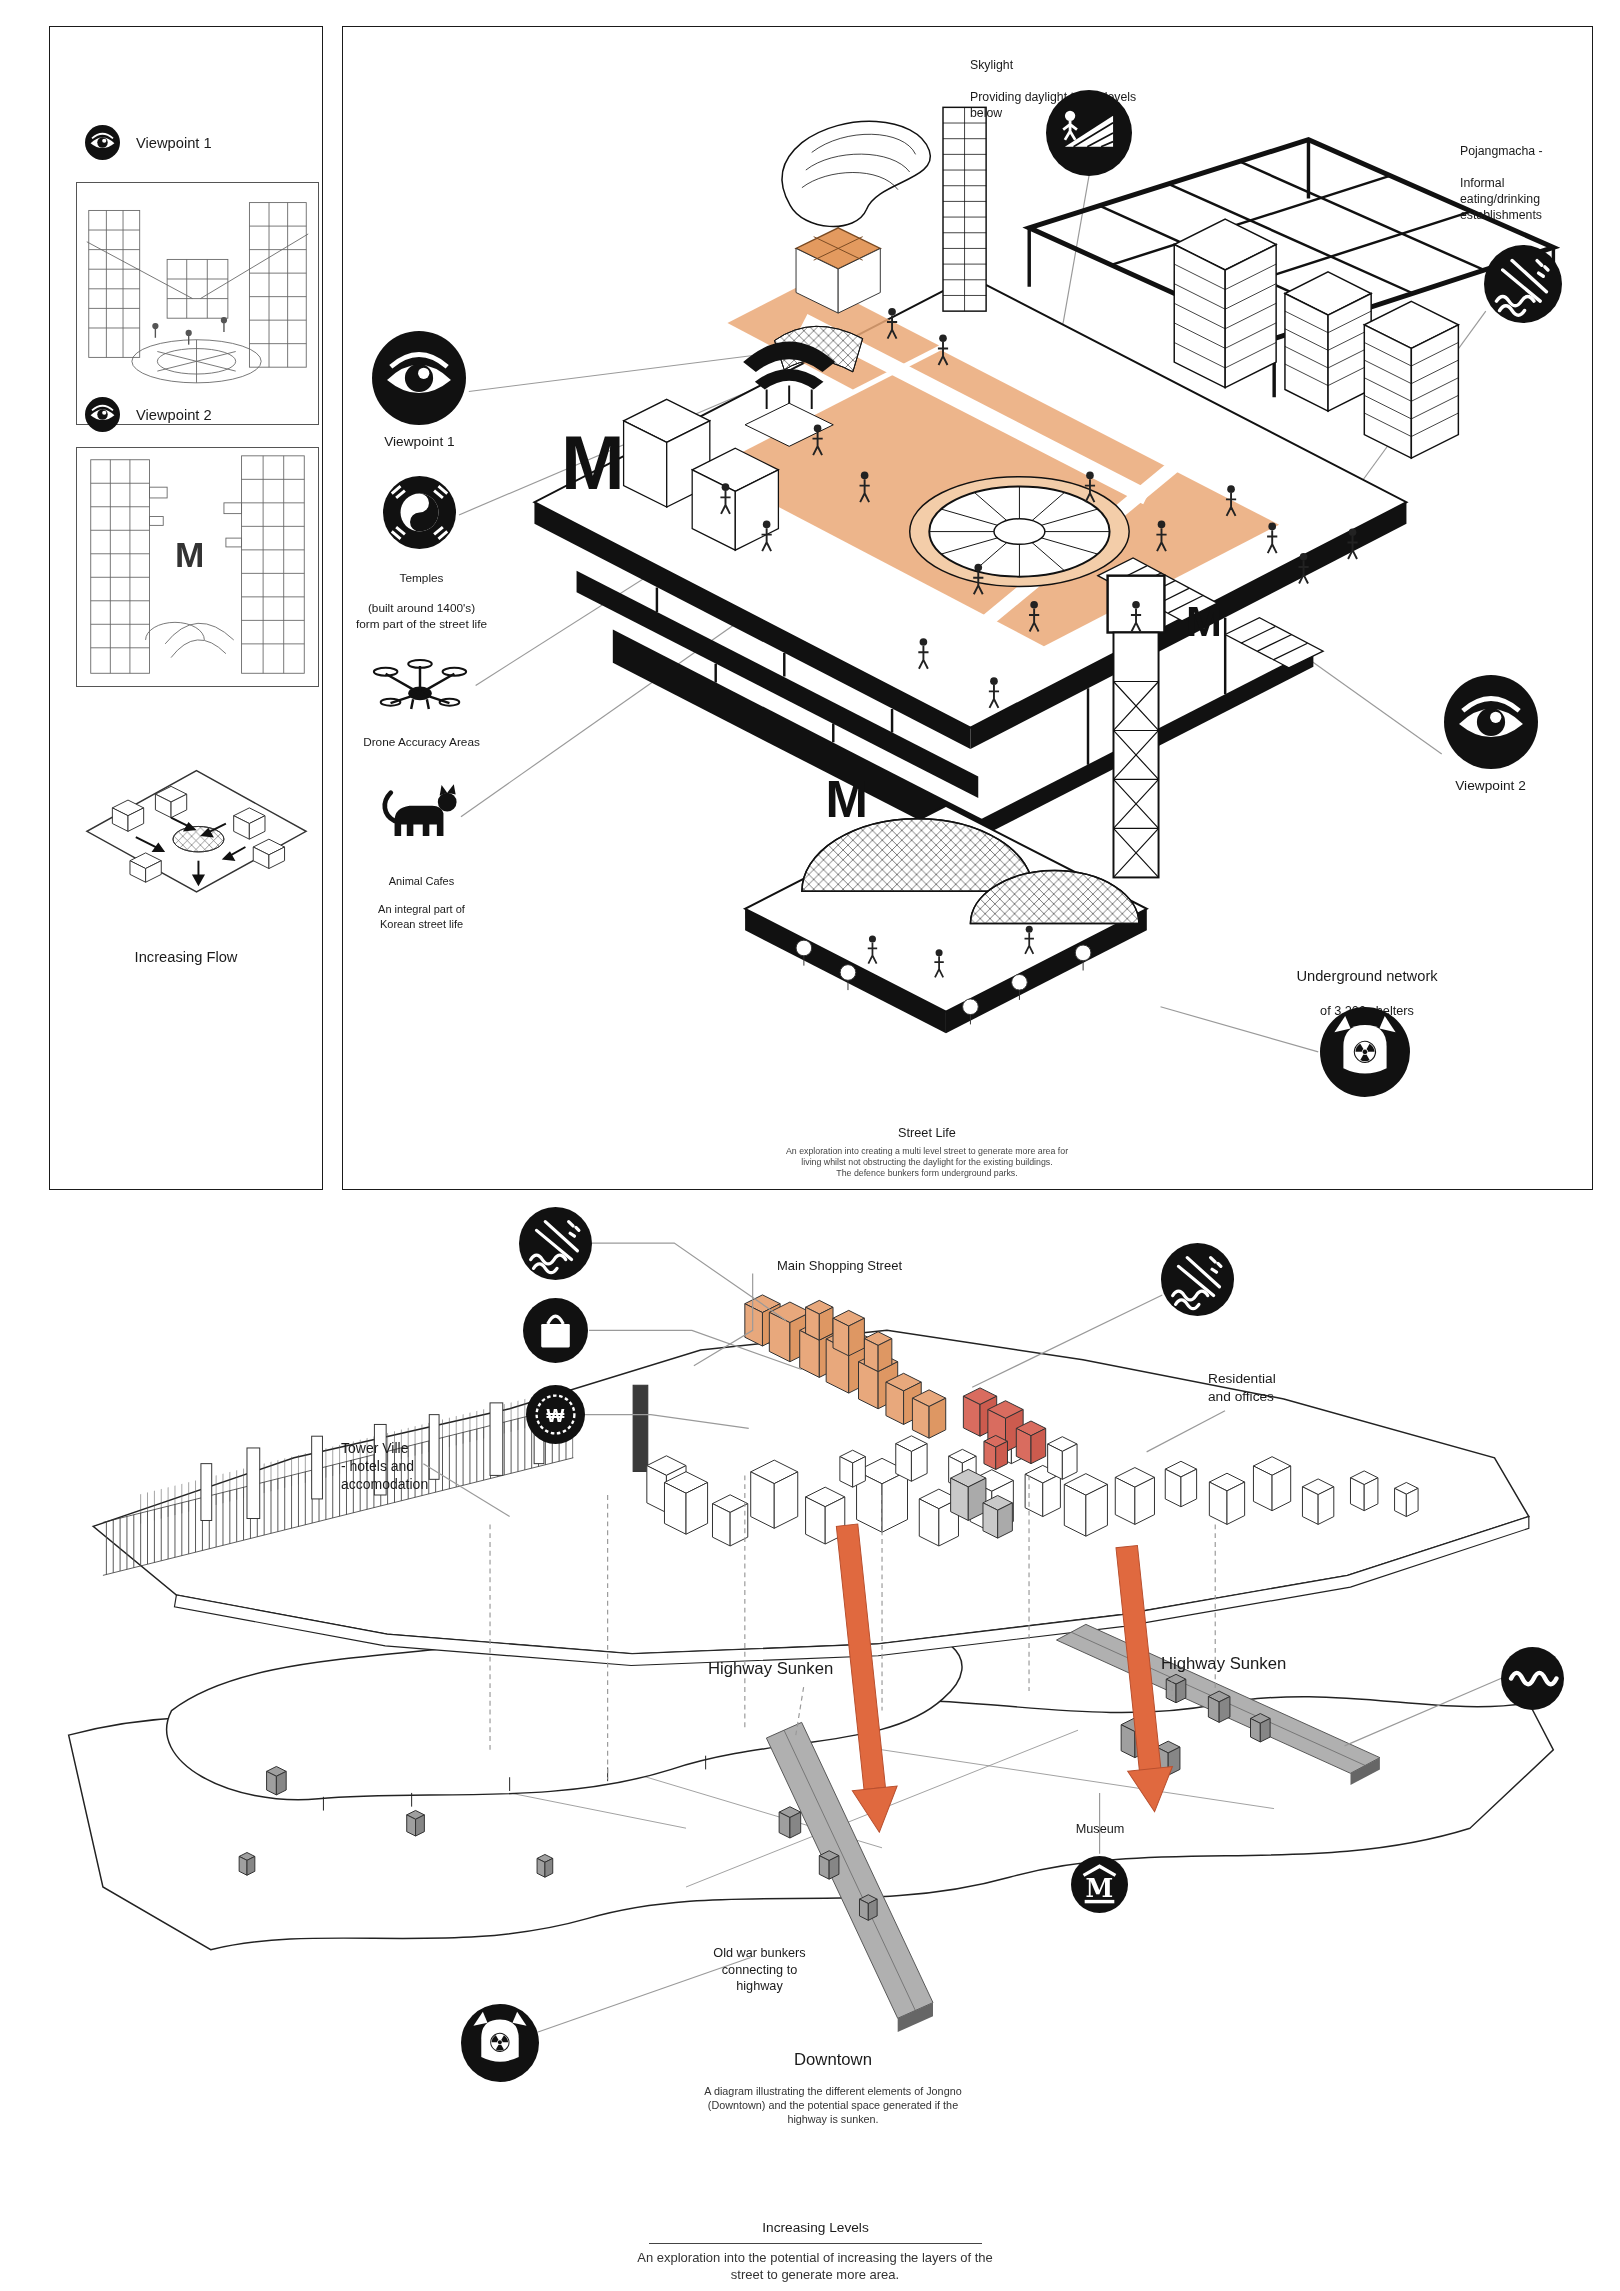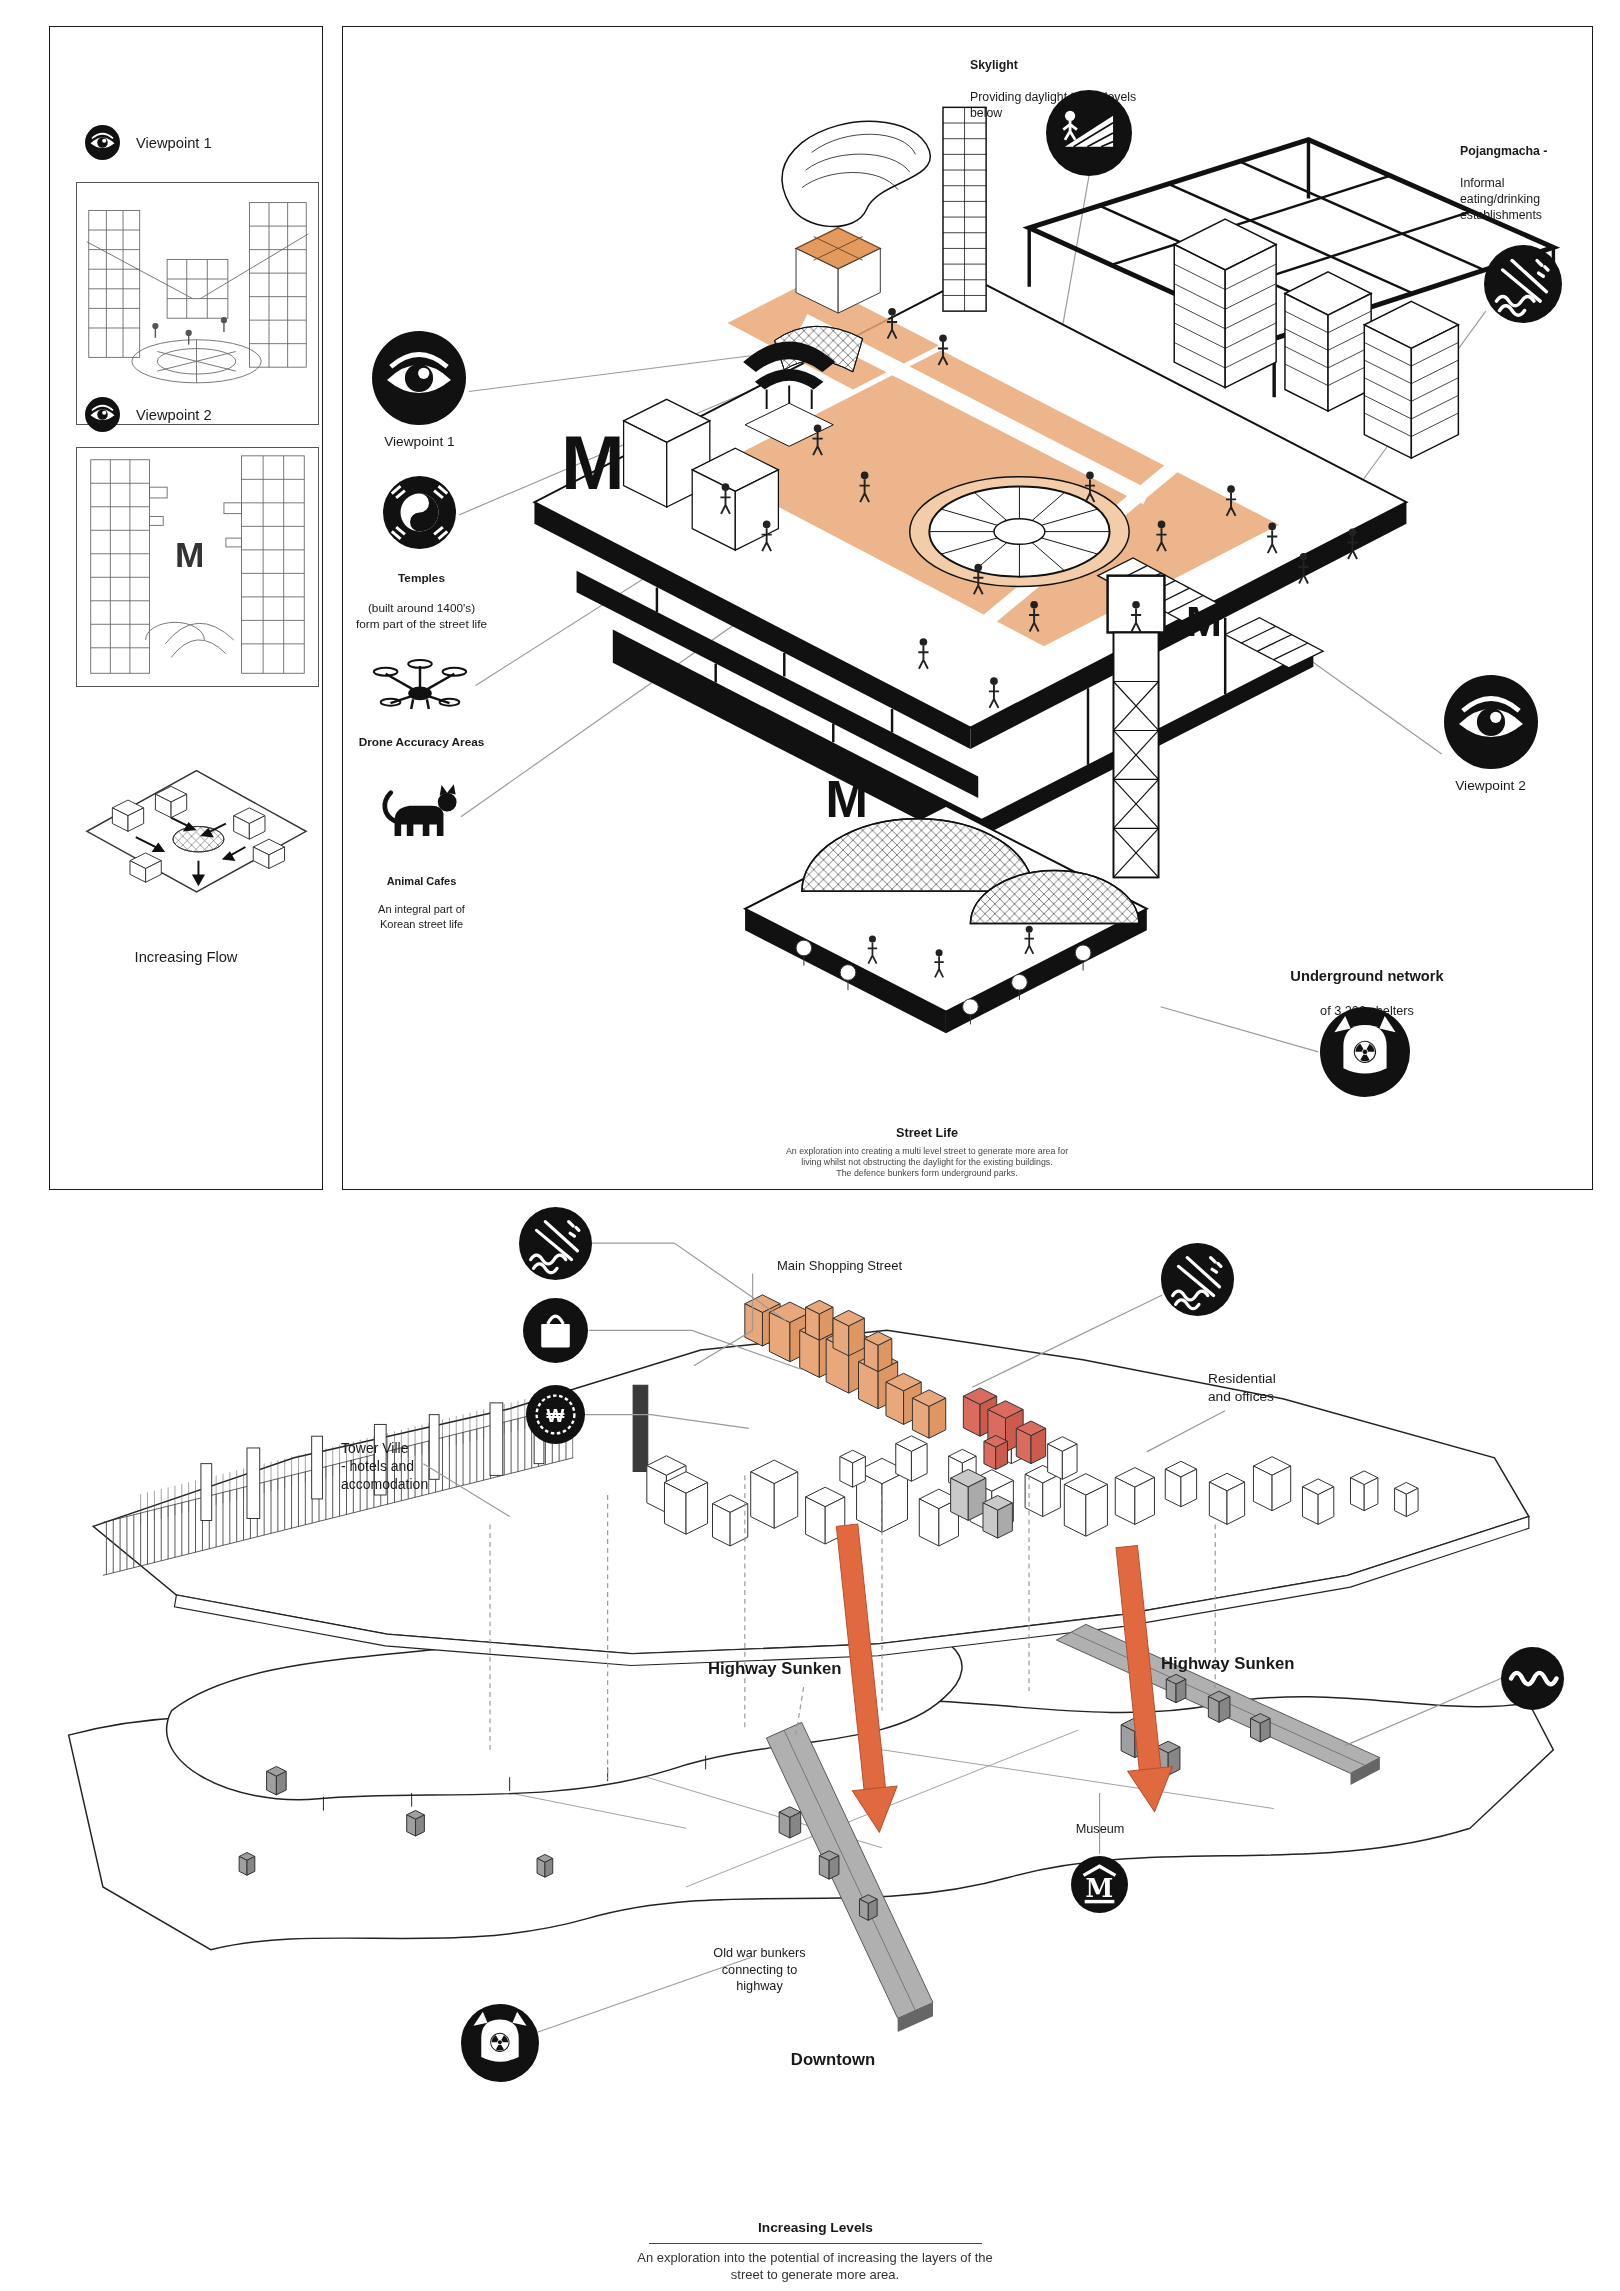--- a/index.html
+++ b/index.html
@@ -1,21 +1,21 @@
 <!DOCTYPE html>
 <html><head>
 <meta charset="utf-8">
 <style>
   html,body{margin:0;padding:0;background:#fff}
   .page{position:relative;width:1620px;height:2292px;background:#fff;
         font-family:"Liberation Sans",sans-serif;color:#1a1a1a;overflow:hidden}
   .abs{position:absolute}
   .panel{position:absolute;border:1.5px solid #1a1a1a;background:#fff}
   .lbl{position:absolute;white-space:pre-line;line-height:1.3;color:#1a1a1a;z-index:4}
-  .b{font-weight:bold}
+  .b{font-weight:normal}
   .ctr{text-align:center}
   .icon{position:absolute;z-index:5}
   svg{display:block}
   .thumb{position:absolute;border:1px solid #555;background:#fff;z-index:2}
   .bf{fill:var(--f,#fff);stroke:#333;stroke-width:1;vector-effect:non-scaling-stroke}
   .bf2{fill:var(--f2,var(--f,#fff));stroke:#333;stroke-width:1;vector-effect:non-scaling-stroke}
   .leader{stroke:#9a9a9a;stroke-width:1.2;fill:none}
   .dashed{stroke:#999;stroke-width:1.2;fill:none;stroke-dasharray:5 4}
 </style>
 </head>
@@ -642,20 +642,23 @@
   <div class="lbl" style="left:341px;top:1439px;font-size:14px">Tower Ville
 - hotels and
 accomodation</div>
   <div class="lbl b" style="left:708px;top:1658px;font-size:16.7px">Highway Sunken</div>
   <div class="lbl b" style="left:1161px;top:1653px;font-size:16.7px">Highway Sunken</div>
   <div class="lbl ctr" style="left:1061px;top:1821px;width:78px;font-size:12.7px">Museum</div>
   <div class="lbl ctr" style="left:691px;top:1945px;width:137px;font-size:12.7px">Old war bunkers
 connecting to
 highway</div>
   <div class="lbl ctr b" style="left:725px;top:2049px;width:216px;font-size:16.7px">Downtown</div>
+  <div class="lbl ctr" style="left:647px;top:2084px;width:372px;font-size:10.8px;color:#333">A diagram illustrating the different elements of Jongno
+(Downtown) and the potential space generated if the
+highway is sunken.</div>
 
   <div class="lbl ctr b" style="left:649px;top:2219px;width:333px;font-size:13.7px">Increasing Levels</div>
   <div class="abs" style="left:649px;top:2243px;width:333px;border-top:1px solid #444;z-index:4"></div>
   <div class="lbl ctr" style="left:619px;top:2250px;width:392px;font-size:13px;color:#333">An exploration into the potential of increasing the layers of the
 street to generate more area.</div>
 
 </div>
 
 
 </body></html>

